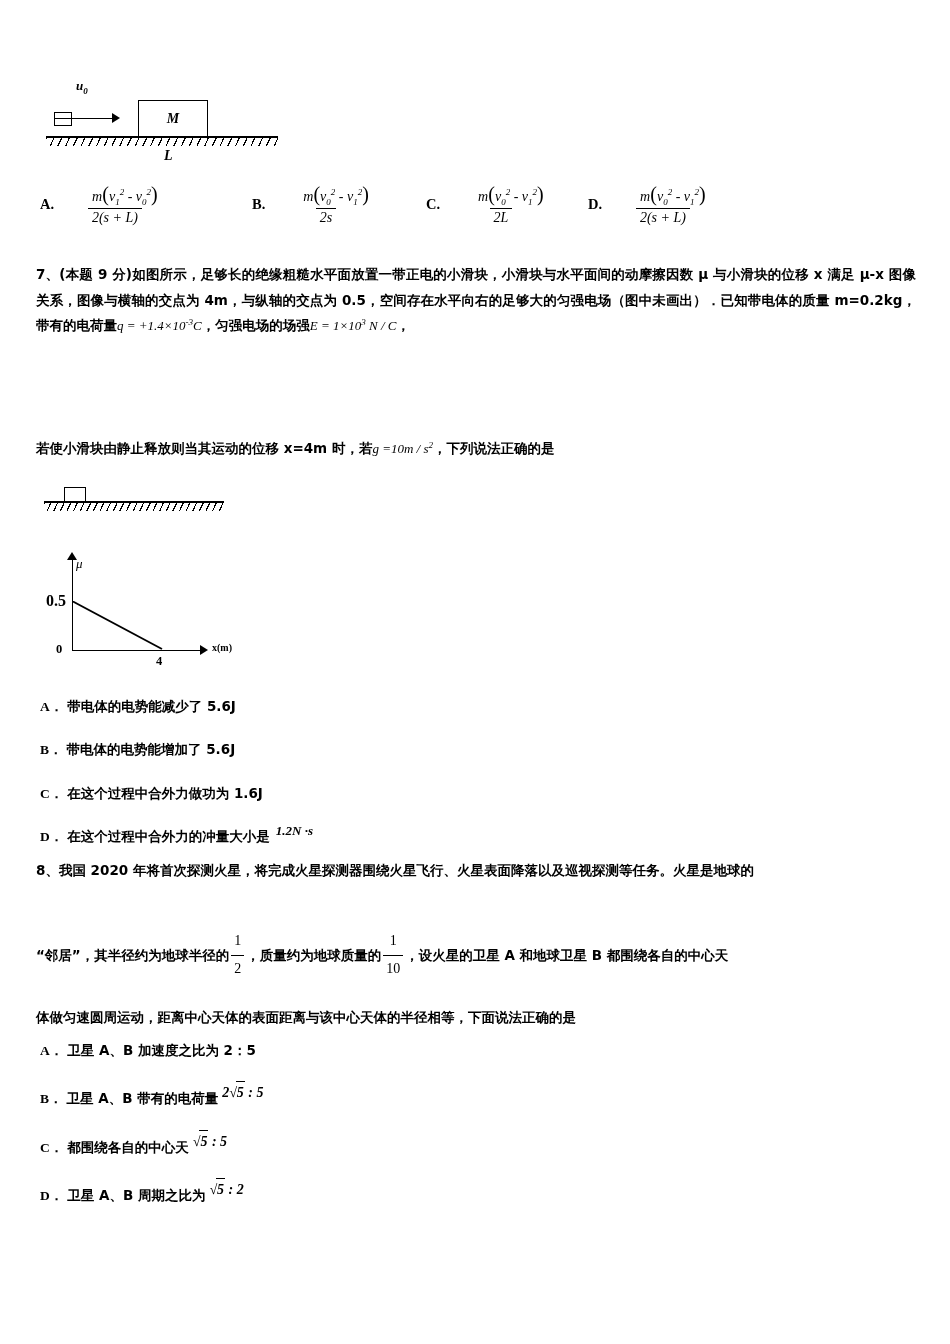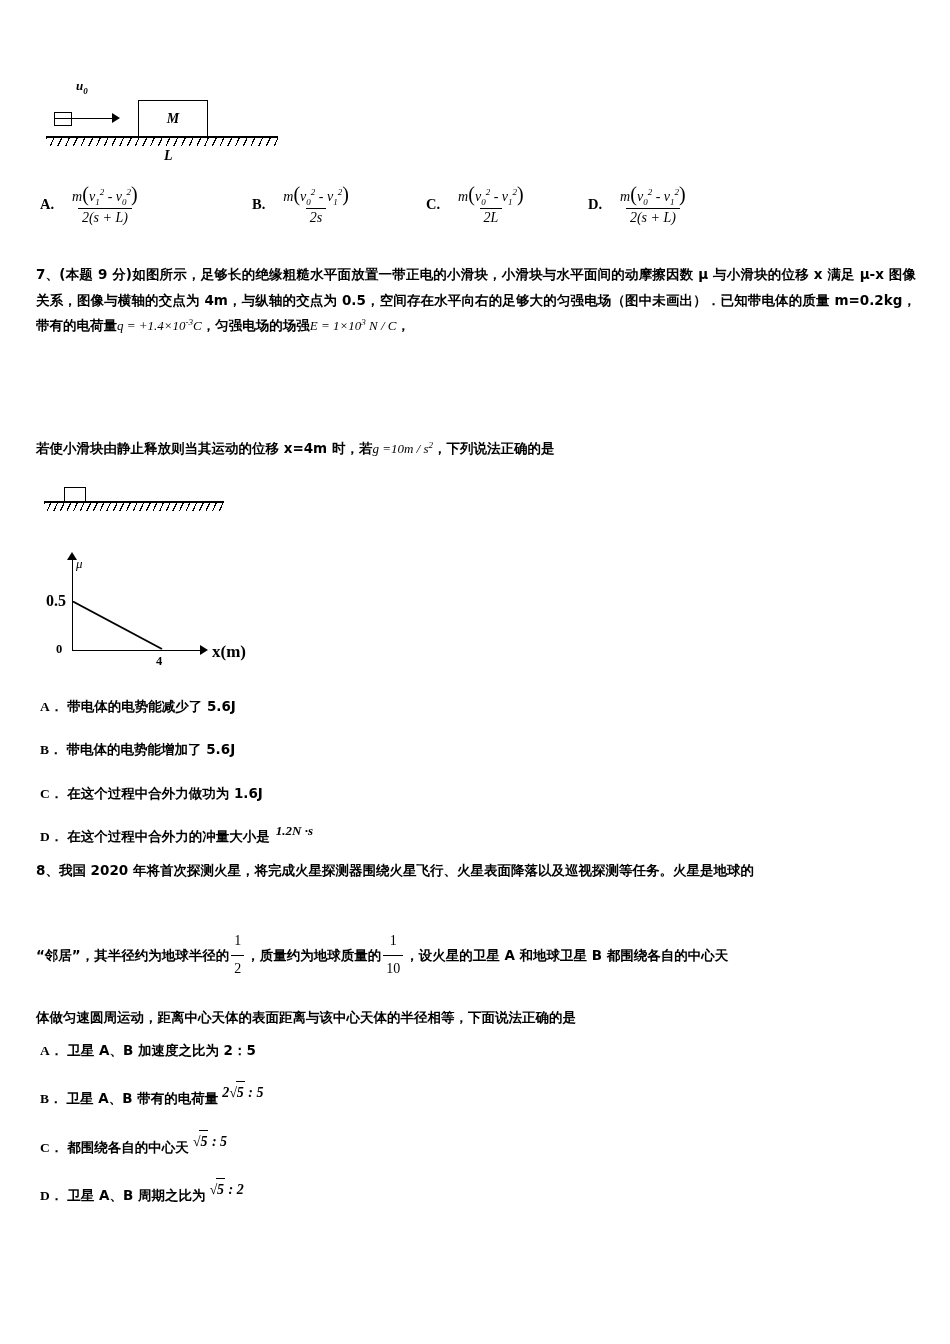--- a/index.html
+++ b/index.html
@@ -130,20 +130,21 @@
     display: inline-flex;
     flex-direction: column;
     align-items: center;
     vertical-align: middle;
     font-style: italic;
     font-size: 14px;
   }
   .frac .num {
     padding: 0 4px 1px 4px;
     white-space: nowrap;
+    margin-left: 20px;
   }
   .frac .den {
     border-top: 1.1px solid #000;
     padding: 1px 4px 0 4px;
     white-space: nowrap;
   }
   .frac sub { font-size: 9px; font-style: italic;}
   .frac sup { font-size: 9px; font-style: italic;}
   .big-paren { font-size: 20px; font-style: normal; }
 
@@ -269,21 +270,21 @@
     position: absolute;
     left: 110px;
     top: 102px;
     font-weight: bold;
     font-size: 12.5px;
   }
   .fig-q7b .xlab {
     position: absolute;
     left: 166px;
     top: 90px;
-    font-size: 17px;
+    font-size: 10px;
     font-weight: bold;
     font-family: "Liberation Serif", serif;
   }
   .fig-q7b .curve {
     position: absolute;
     left: 26px;
     top: 49px;
     width: 92px;
     height: 49px;
   }

